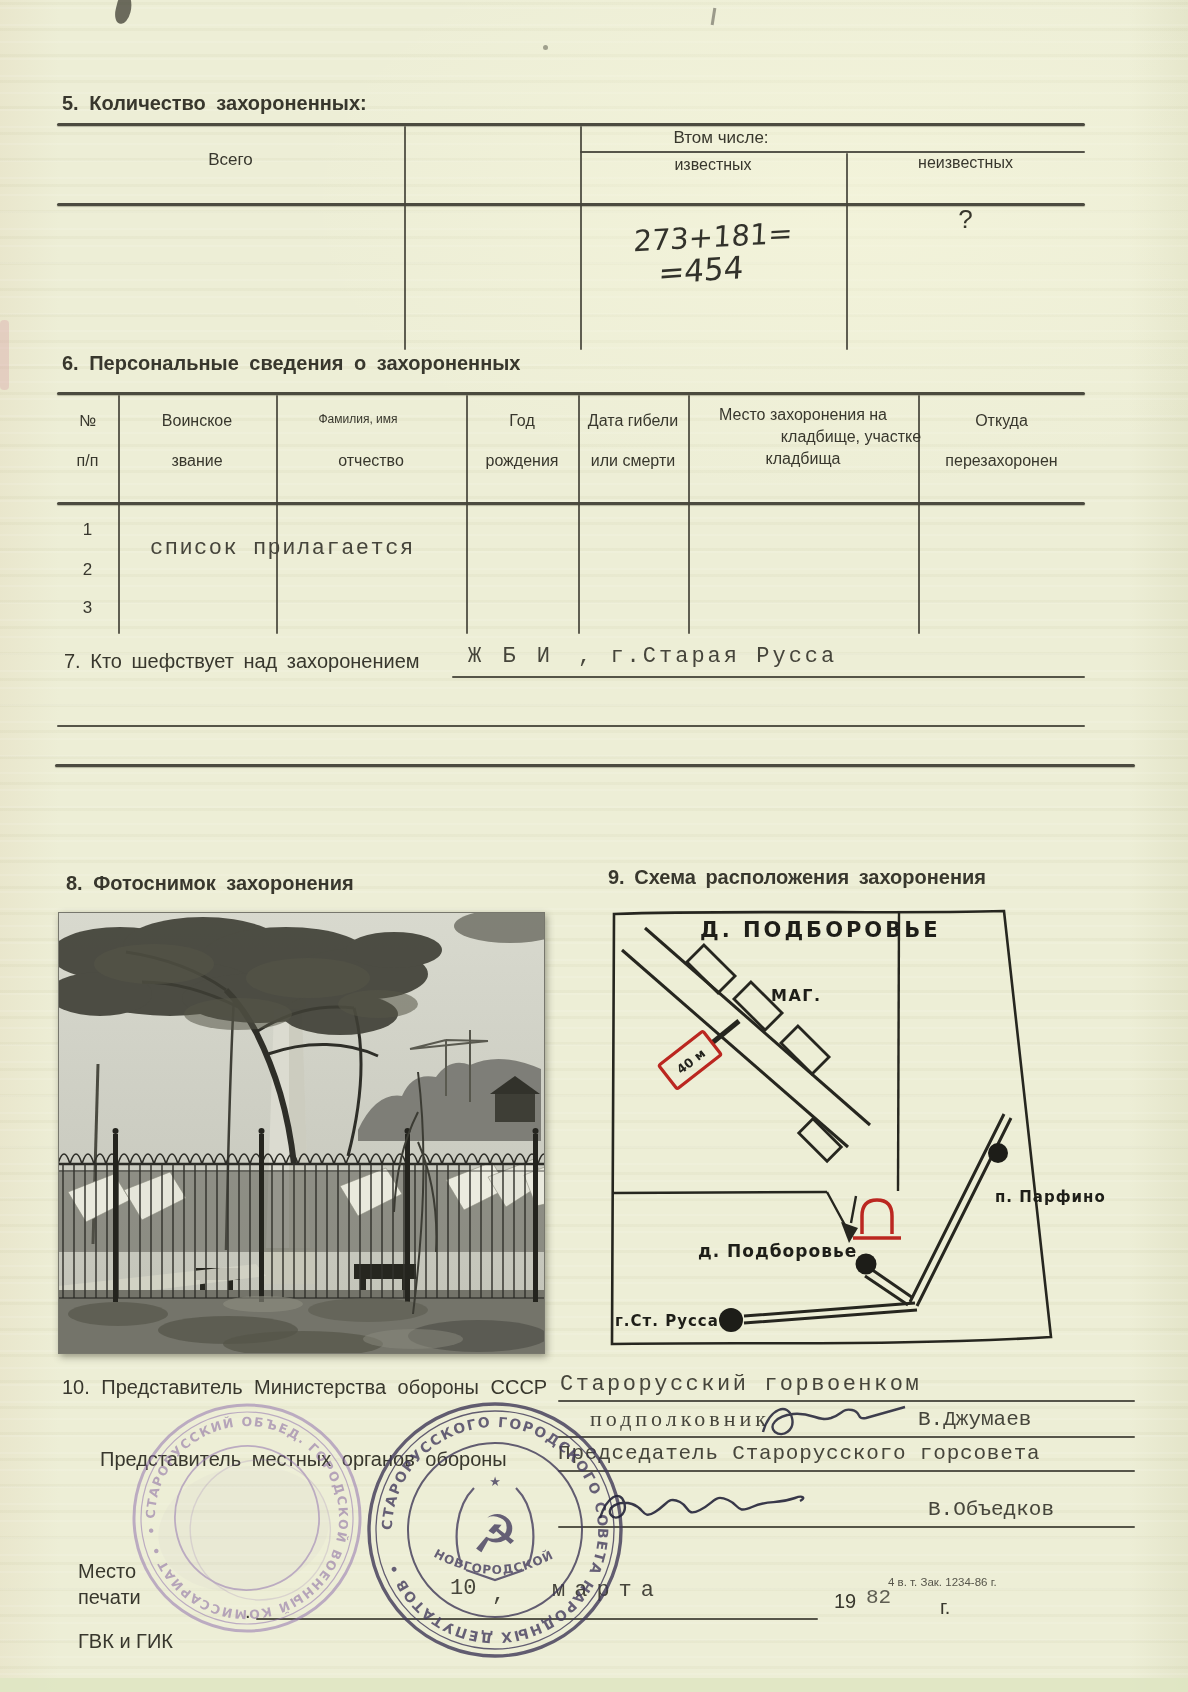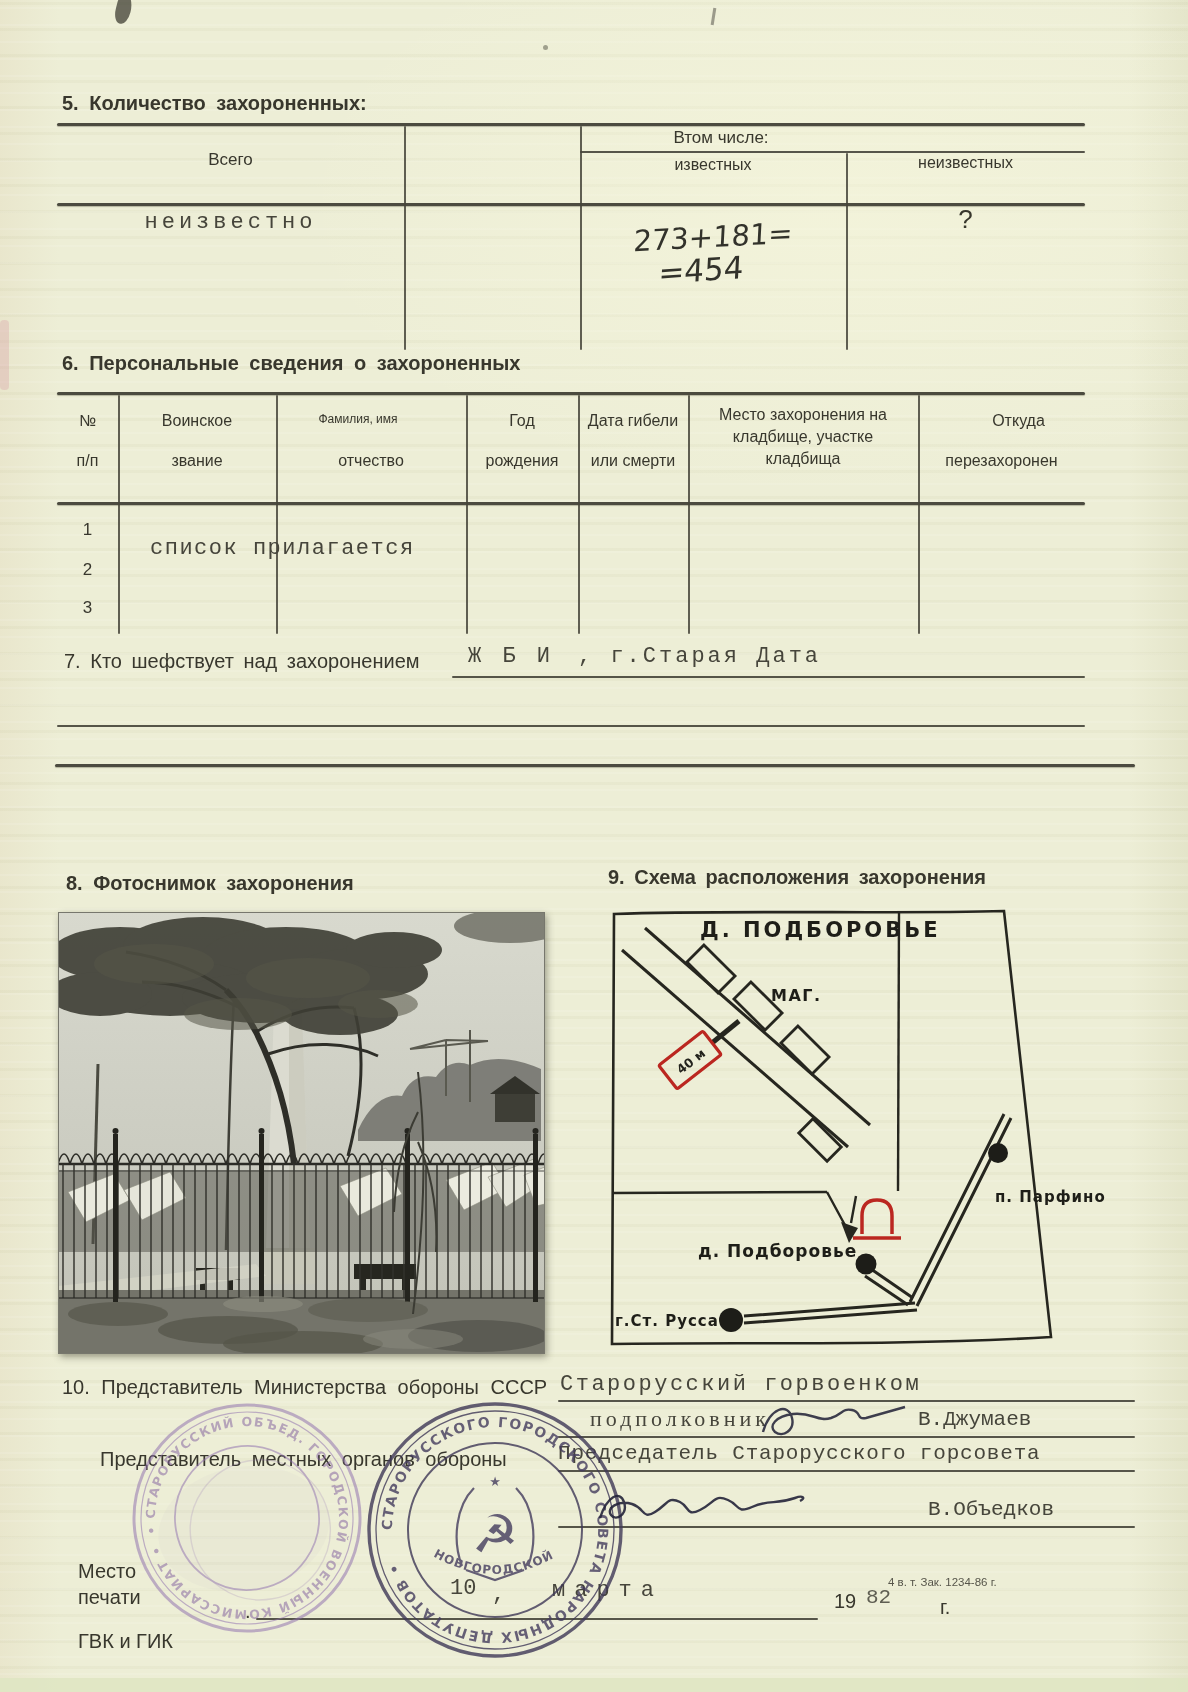--- a/index.html
+++ b/index.html
@@ -39,21 +39,20 @@
   <div class="t c" style="left:636px;top:128px;width:170px;font-size:17px;">Втом числе:</div>
   <div class="hl" style="left:580px;top:151px;width:505px;"></div>
   <div class="t c" style="left:57px;top:150px;width:347px;font-size:17px;">Всего</div>
   <div class="t c" style="left:580px;top:156px;width:266px;font-size:16px;">известных</div>
   <div class="t c" style="left:846px;top:154px;width:239px;font-size:16px;">неизвестных</div>
   <div class="hl thick" style="left:57px;top:203px;width:1028px;"></div>
   <div class="vl" style="left:404px;top:126px;height:224px;"></div>
   <div class="vl" style="left:580px;top:126px;height:224px;"></div>
   <div class="vl" style="left:846px;top:153px;height:197px;"></div>
 
-  <div class="tw c" style="left:57px;top:210px;width:347px;font-size:22px;letter-spacing:4px;">неизвестно</div>
   <div class="hw c" style="left:580px;top:220px;width:266px;font-size:29px;transform:rotate(-3deg) skewX(-6deg);">273+181=</div>
   <div class="hw c" style="left:568px;top:252px;width:266px;font-size:31px;transform:rotate(-4deg) skewX(-7deg);">=454</div>
   <div class="t c" style="left:846px;top:204px;width:239px;font-size:26px;">?</div>
 
   <div class="t" style="left:62px;top:352px;font-size:20px;font-weight:600;word-spacing:5px;">6. Персональные сведения о захороненных</div>
 
   <div class="hl thick" style="left:57px;top:392px;width:1028px;"></div>
   <div class="hl thick" style="left:57px;top:502px;width:1028px;"></div>
   <div class="vl" style="left:118px;top:395px;height:239px;"></div>
   <div class="vl" style="left:276px;top:395px;height:239px;"></div>
@@ -66,33 +65,33 @@
   <div class="t c" style="left:57px;top:452px;width:61px;font-size:16px;">п/п</div>
   <div class="t c" style="left:118px;top:412px;width:158px;font-size:16px;">Воинское</div>
   <div class="t c" style="left:118px;top:452px;width:158px;font-size:16px;">звание</div>
   <div class="t c" style="left:276px;top:412px;width:164px;font-size:12px;">Фамилия, имя</div>
   <div class="t c" style="left:276px;top:452px;width:190px;font-size:16px;">отчество</div>
   <div class="t c" style="left:466px;top:412px;width:112px;font-size:16px;">Год</div>
   <div class="t c" style="left:466px;top:452px;width:112px;font-size:16px;">рождения</div>
   <div class="t c" style="left:578px;top:412px;width:110px;font-size:16px;">Дата гибели</div>
   <div class="t c" style="left:578px;top:452px;width:110px;font-size:16px;">или смерти</div>
   <div class="t c" style="left:688px;top:406px;width:230px;font-size:16px;">Место захоронения на</div>
-  <div class="t c" style="left:688px;top:428px;width:230px;font-size:16px;">кладбище, участке</div>
+  <div class="t c" style="left:688px;top:428px;width:230px;font-size:16px;padding-left:48px;">кладбище, участке</div>
   <div class="t c" style="left:688px;top:450px;width:230px;font-size:16px;">кладбища</div>
-  <div class="t c" style="left:918px;top:412px;width:167px;font-size:16px;padding-left:17px;">Откуда</div>
+  <div class="t c" style="left:918px;top:412px;width:167px;font-size:16px;">Откуда</div>
   <div class="t c" style="left:918px;top:452px;width:167px;font-size:16px;">перезахоронен</div>
 
   <div class="t c" style="left:57px;top:520px;width:61px;font-size:17px;">1</div>
   <div class="t c" style="left:57px;top:560px;width:61px;font-size:17px;">2</div>
   <div class="t c" style="left:57px;top:598px;width:61px;font-size:17px;">3</div>
   <div class="tw" style="left:150px;top:536px;font-size:22px;letter-spacing:1.5px;">список прилагается</div>
 
   <div class="t" style="left:64px;top:650px;font-size:20px;word-spacing:4px;">7. Кто шефствует над захоронением</div>
   <div class="tw" style="left:468px;top:644px;font-size:22px;letter-spacing:4px;">Ж Б И</div>
-  <div class="tw" style="left:578px;top:644px;font-size:22px;letter-spacing:3px;">, г.Старая Дата</div>
+  <div class="tw" style="left:578px;top:644px;font-size:22px;letter-spacing:3px;">, г.Старая Русса</div>
   <div class="hl" style="left:452px;top:676px;width:633px;"></div>
   <div class="hl" style="left:57px;top:725px;width:1028px;"></div>
   <div class="hl thick" style="left:55px;top:764px;width:1080px;"></div>
 
   <div class="t" style="left:66px;top:872px;font-size:20px;font-weight:600;word-spacing:5px;">8. Фотоснимок захоронения</div>
 
   <div class="abs photo-wrap" style="left:58px;top:912px;width:487px;height:442px;">
     <svg width="487" height="442" viewBox="0 0 487 442">
       <defs>
         <linearGradient id="sky" x1="0" y1="0" x2="0" y2="1">

